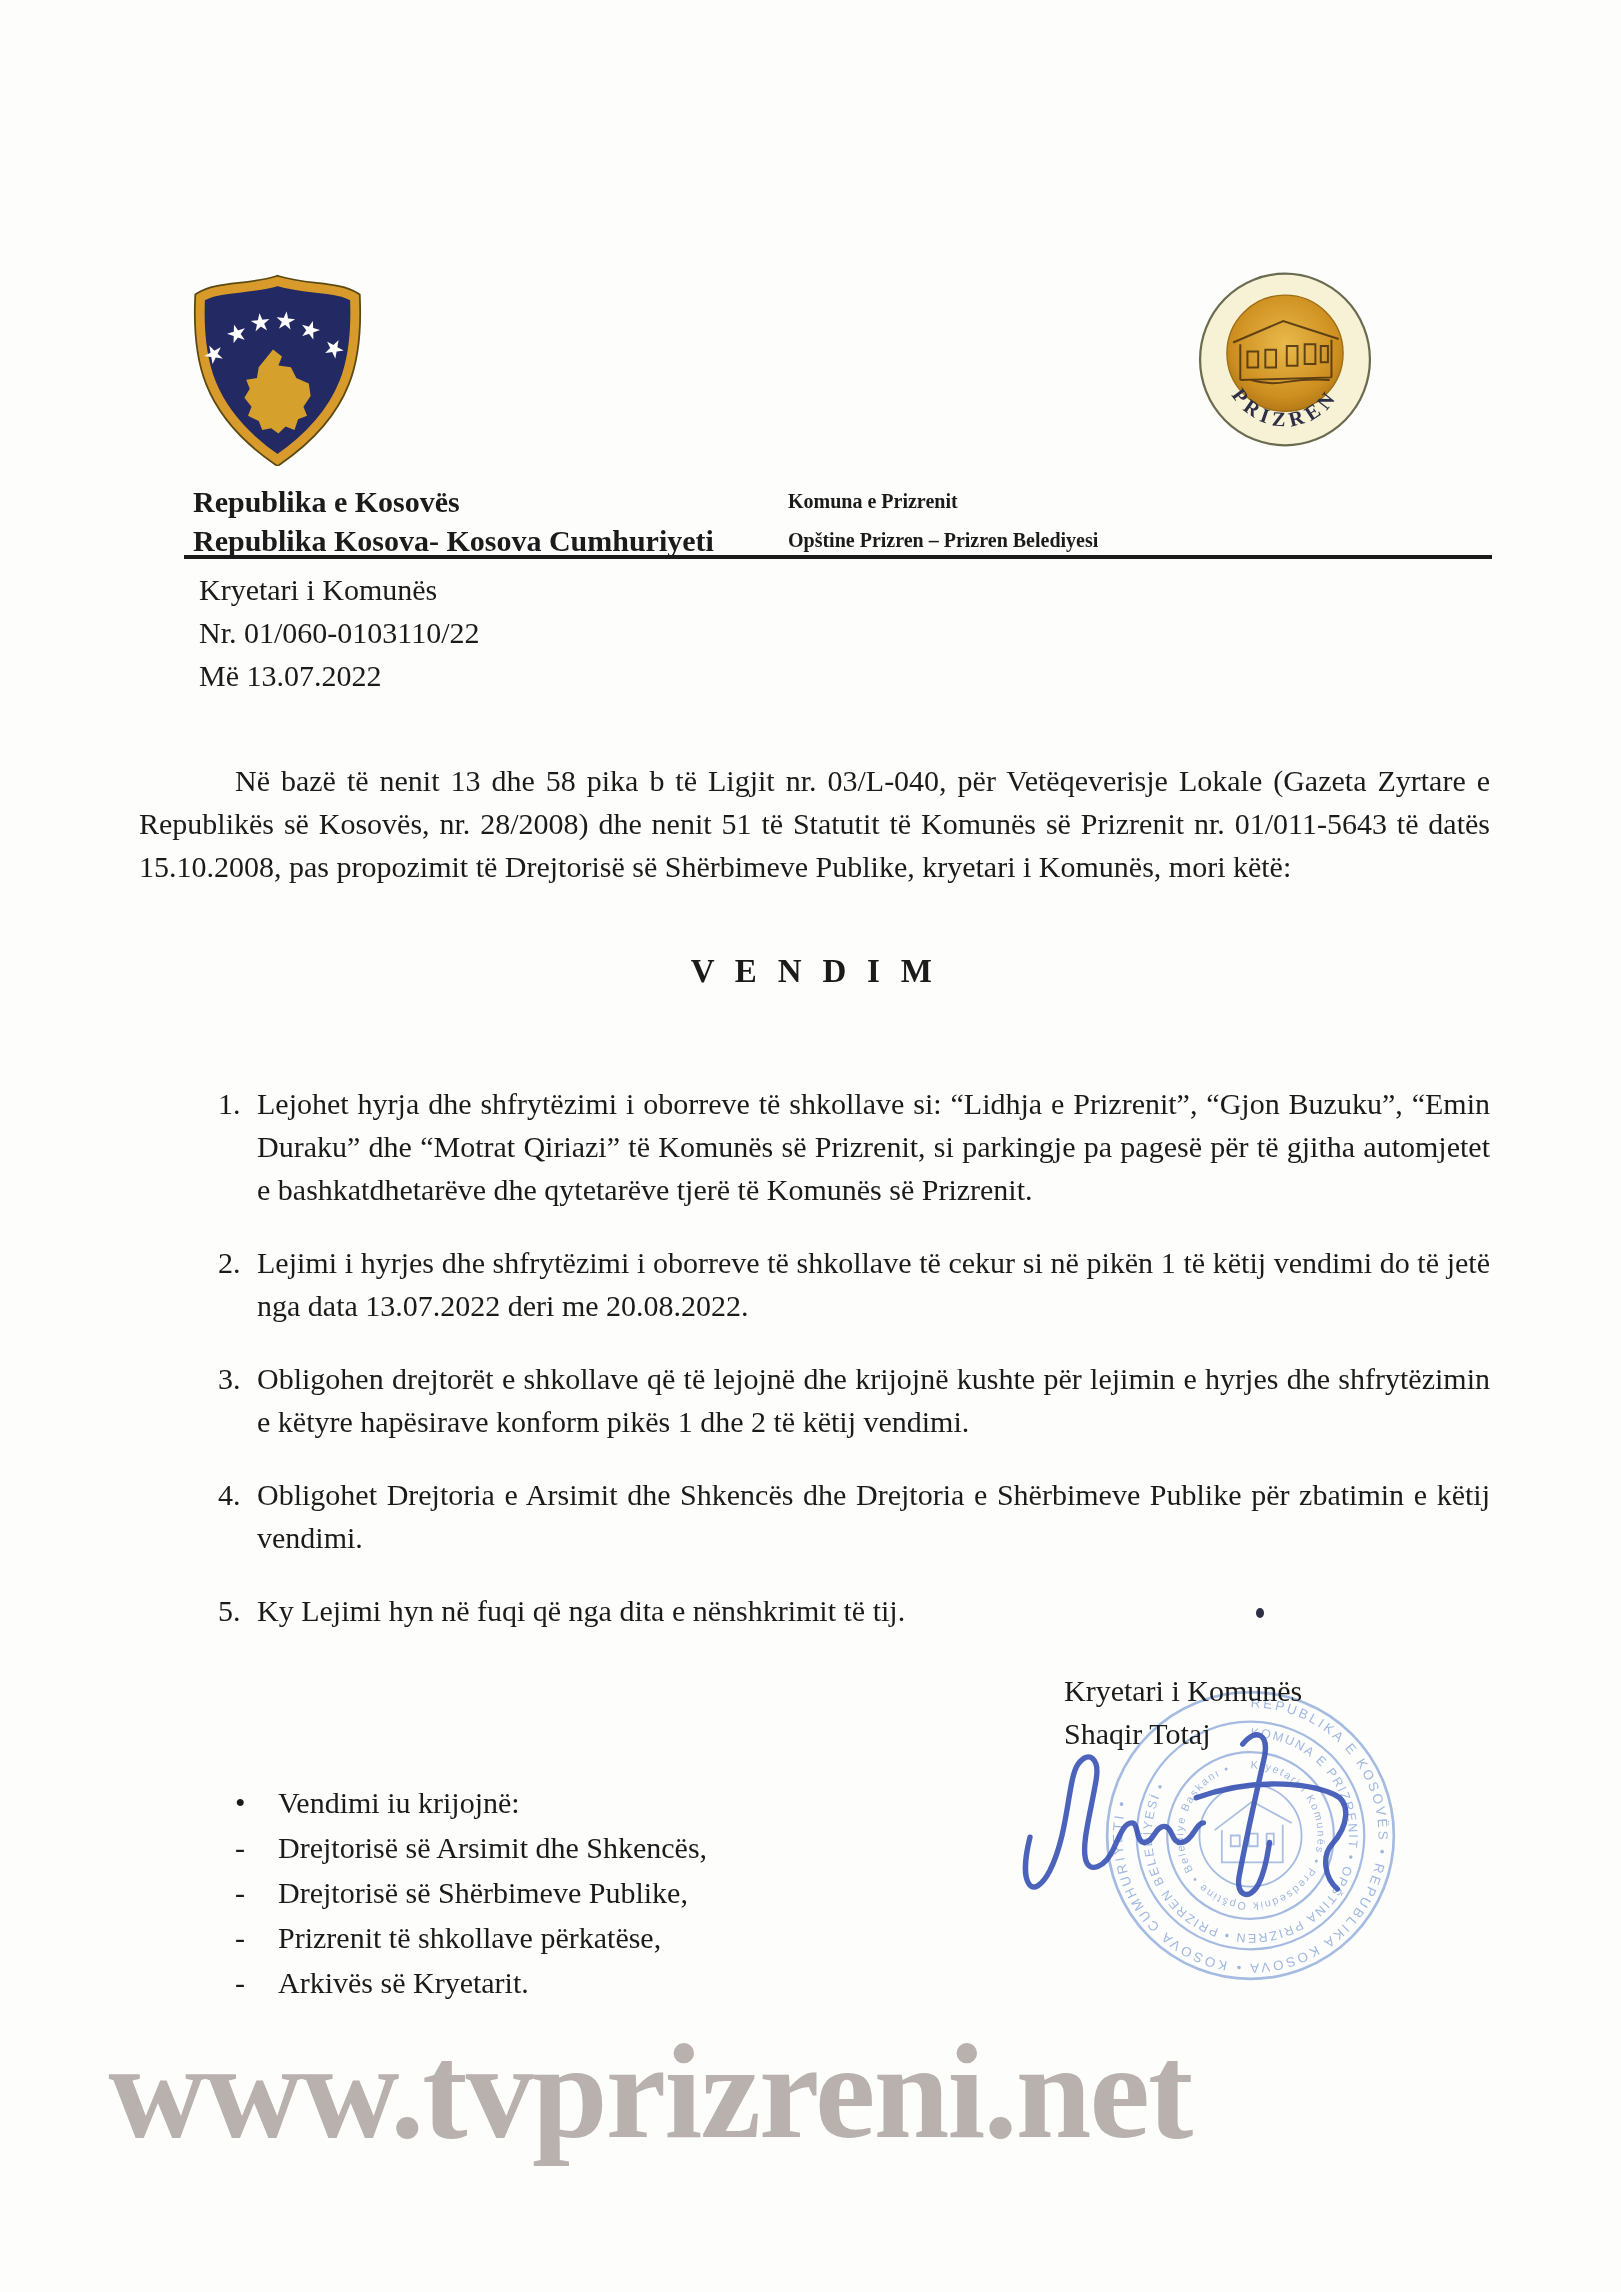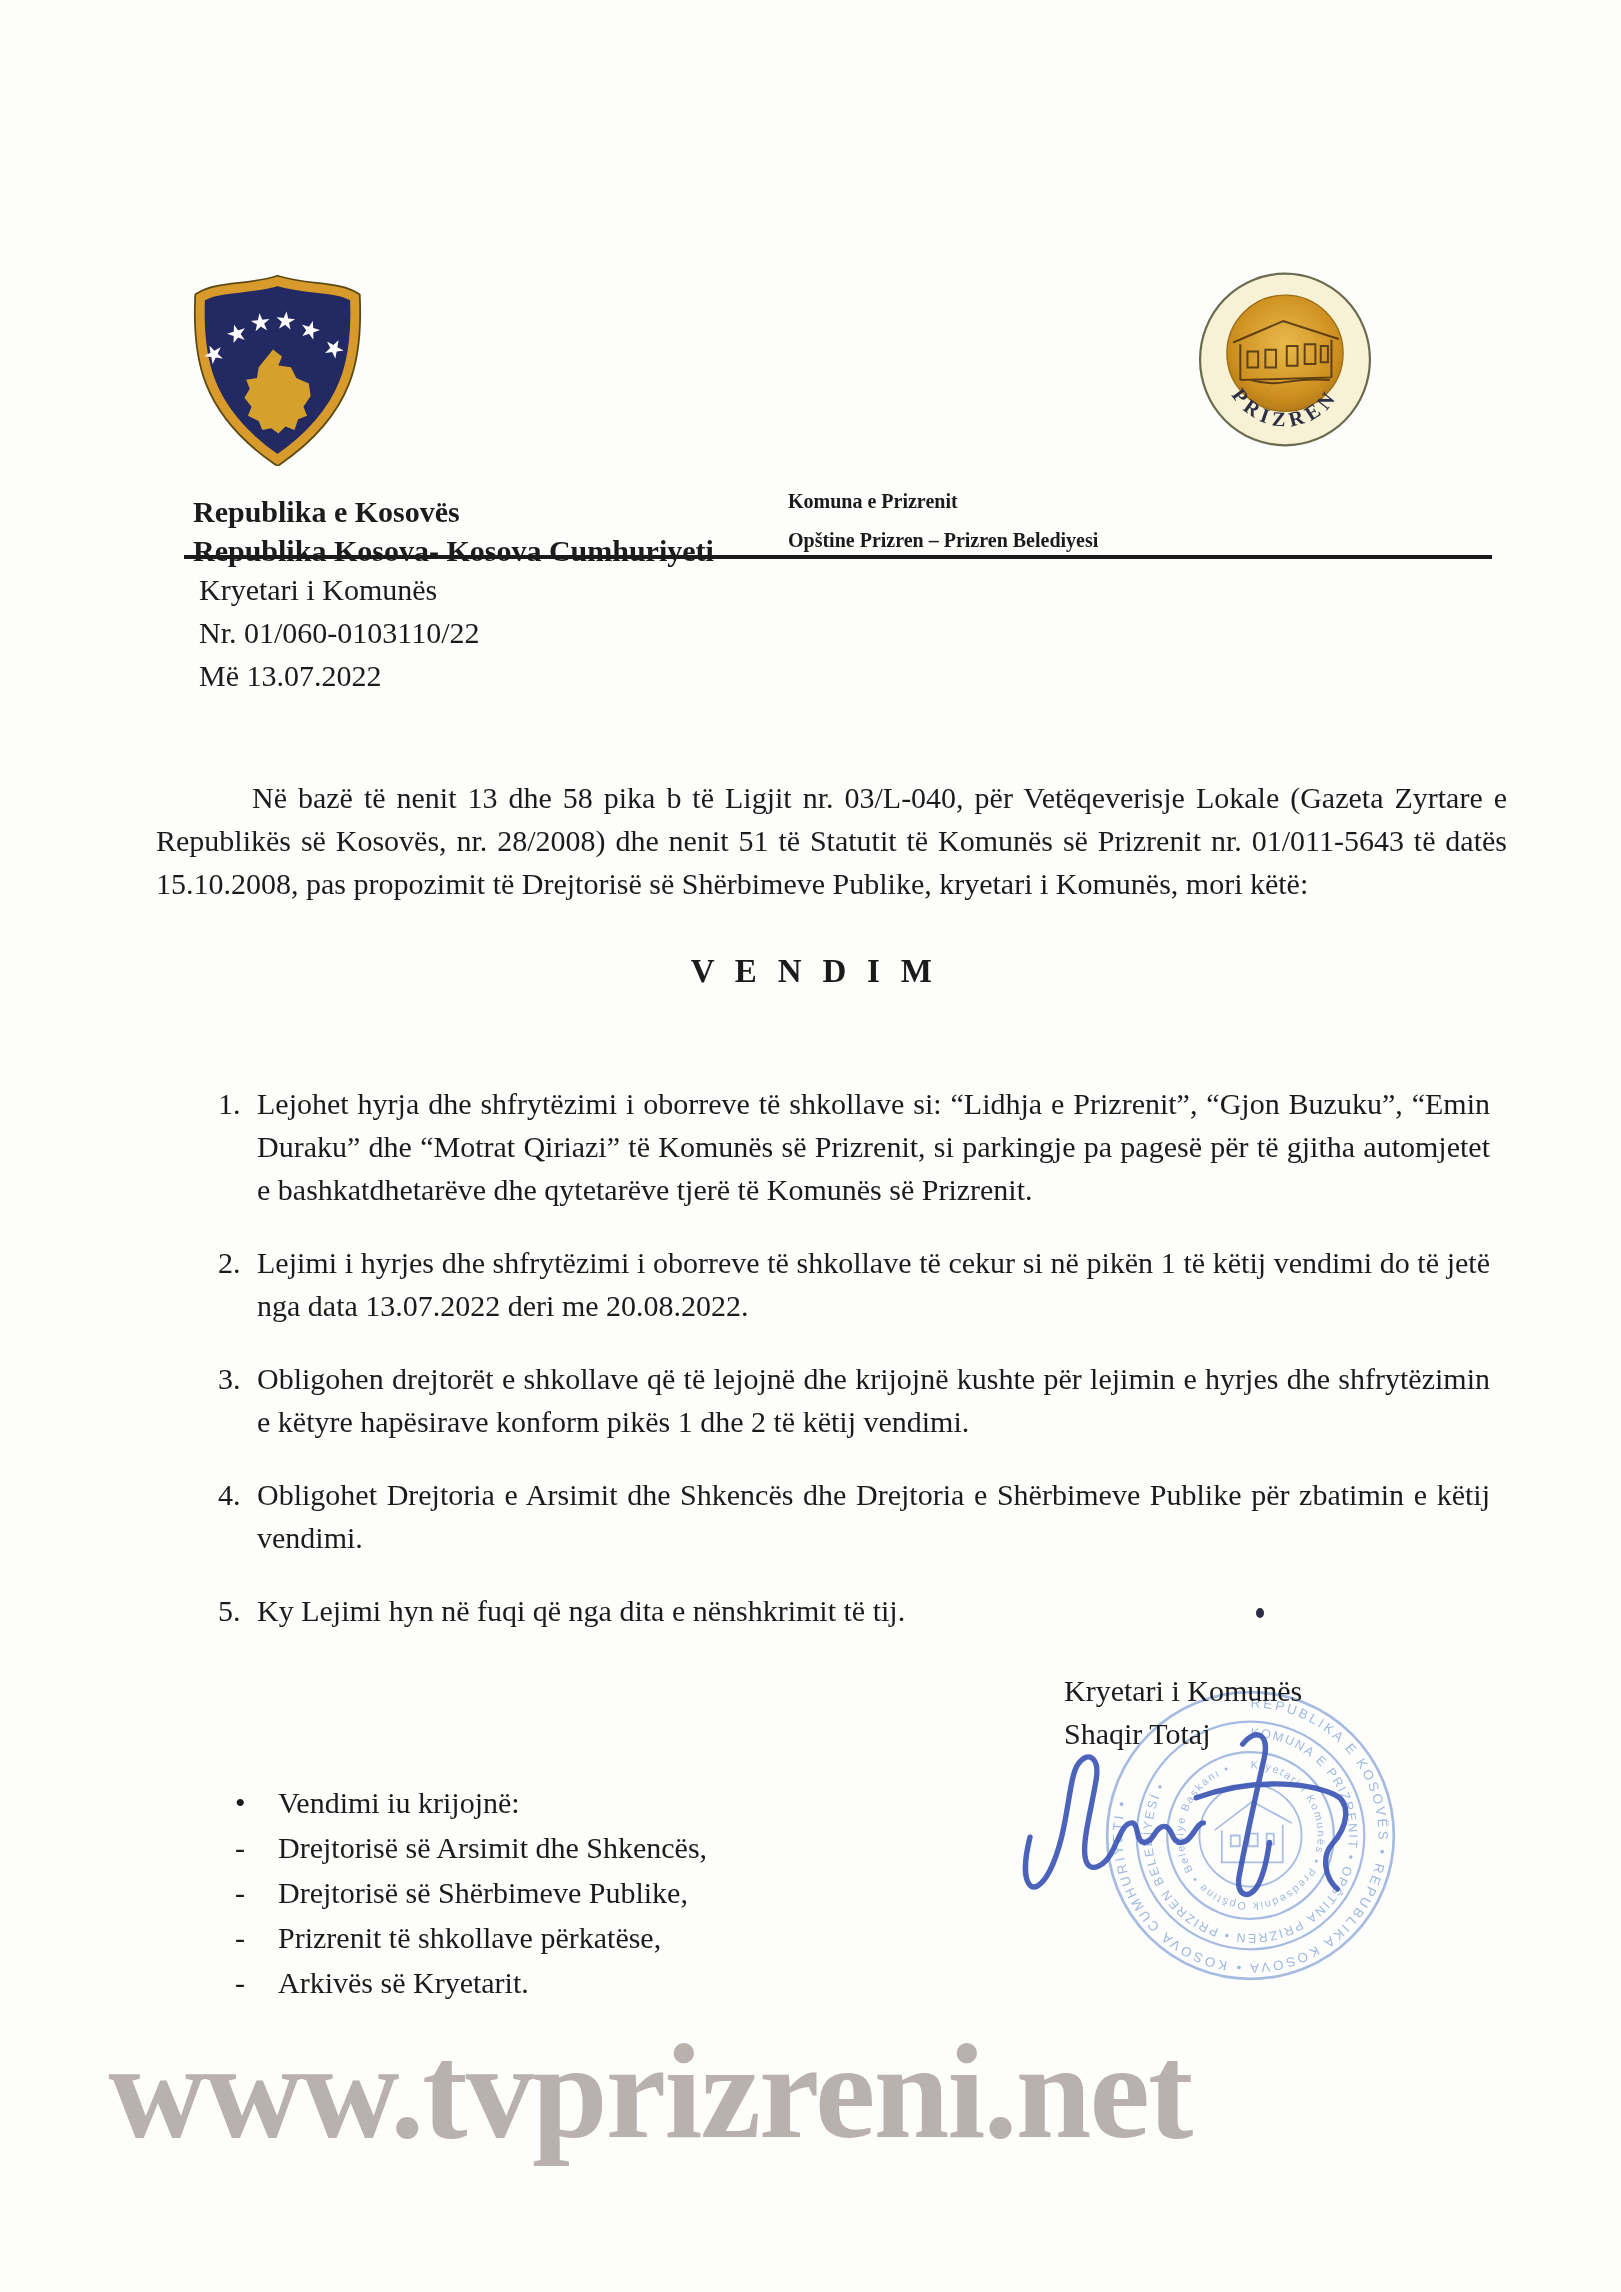--- a/index.html
+++ b/index.html
@@ -5,21 +5,21 @@
   html,body{margin:0;padding:0;background:#e8e8e8;}
   .page{
     position:relative;width:1622px;height:2293px;margin:0 auto;
     background:#fdfdfc;overflow:hidden;
     font-family:"Liberation Serif","DejaVu Serif",serif;
     color:#1b1b1b;
   }
   .abs{position:absolute;}
 
   
-  .hdr-left{left:193px;top:492px;font-size:30px;font-weight:bold;line-height:39px;white-space:nowrap;}
+  .hdr-left{left:193px;top:482px;font-size:30px;font-weight:bold;line-height:39px;white-space:nowrap;}
   .hdr-right{left:788px;top:482px;width:663px;font-size:20px;font-weight:bold;line-height:39px;white-space:nowrap;}
   .rule{left:184px;top:555px;width:1308px;height:3.6px;background:#1b1b1b;}
   .office-block{left:199px;top:568px;font-size:30px;line-height:43px;white-space:nowrap;}
 
   
   .intro{left:139px;top:759px;width:1351px;font-size:30px;line-height:43px;text-align:justify;text-indent:96px;}
   .decision-title{left:139px;top:953px;width:1351px;text-align:center;font-size:33px;font-weight:bold;letter-spacing:6.3px;}
   .items{left:218px;top:1082px;width:1272px;}
   .item{display:flex;margin-bottom:30px;font-size:30px;line-height:43px;}
   .item .num{flex:0 0 39px;}
@@ -98,21 +98,21 @@
     <div>Opštine Prizren – Prizren Belediyesi</div>
   </div>
   <div class="abs rule"></div>
 
   <div class="abs office-block">
     <div>Kryetari i Komunës</div>
     <div>Nr. 01/060-0103110/22</div>
     <div>Më 13.07.2022</div>
   </div>
 
-  <p class="abs intro" style="margin:17px">Në bazë të nenit 13 dhe 58 pika b të Ligjit nr. 03/L-040, për Vetëqeverisje Lokale (Gazeta Zyrtare e Republikës së Kosovës, nr. 28/2008) dhe nenit 51 të Statutit të Komunës së Prizrenit nr. 01/011-5643 të datës 15.10.2008, pas propozimit të Drejtorisë së Shërbimeve Publike, kryetari i Komunës, mori këtë:</p>
+  <p class="abs intro" style="margin:0">Në bazë të nenit 13 dhe 58 pika b të Ligjit nr. 03/L-040, për Vetëqeverisje Lokale (Gazeta Zyrtare e Republikës së Kosovës, nr. 28/2008) dhe nenit 51 të Statutit të Komunës së Prizrenit nr. 01/011-5643 të datës 15.10.2008, pas propozimit të Drejtorisë së Shërbimeve Publike, kryetari i Komunës, mori këtë:</p>
 
   <div class="abs decision-title">V E N D I M</div>
 
   <div class="abs items">
     <div class="item">
       <span class="num">1.</span>
       <div class="txt">Lejohet hyrja dhe shfrytëzimi i oborreve të shkollave si: “Lidhja e Prizrenit”, “Gjon Buzuku”, “Emin Duraku” dhe “Motrat Qiriazi” të Komunës së Prizrenit, si parkingje pa pagesë për të gjitha automjetet e bashkatdhetarëve dhe qytetarëve tjerë të Komunës së Prizrenit.</div>
     </div>
     <div class="item">
       <span class="num">2.</span>

